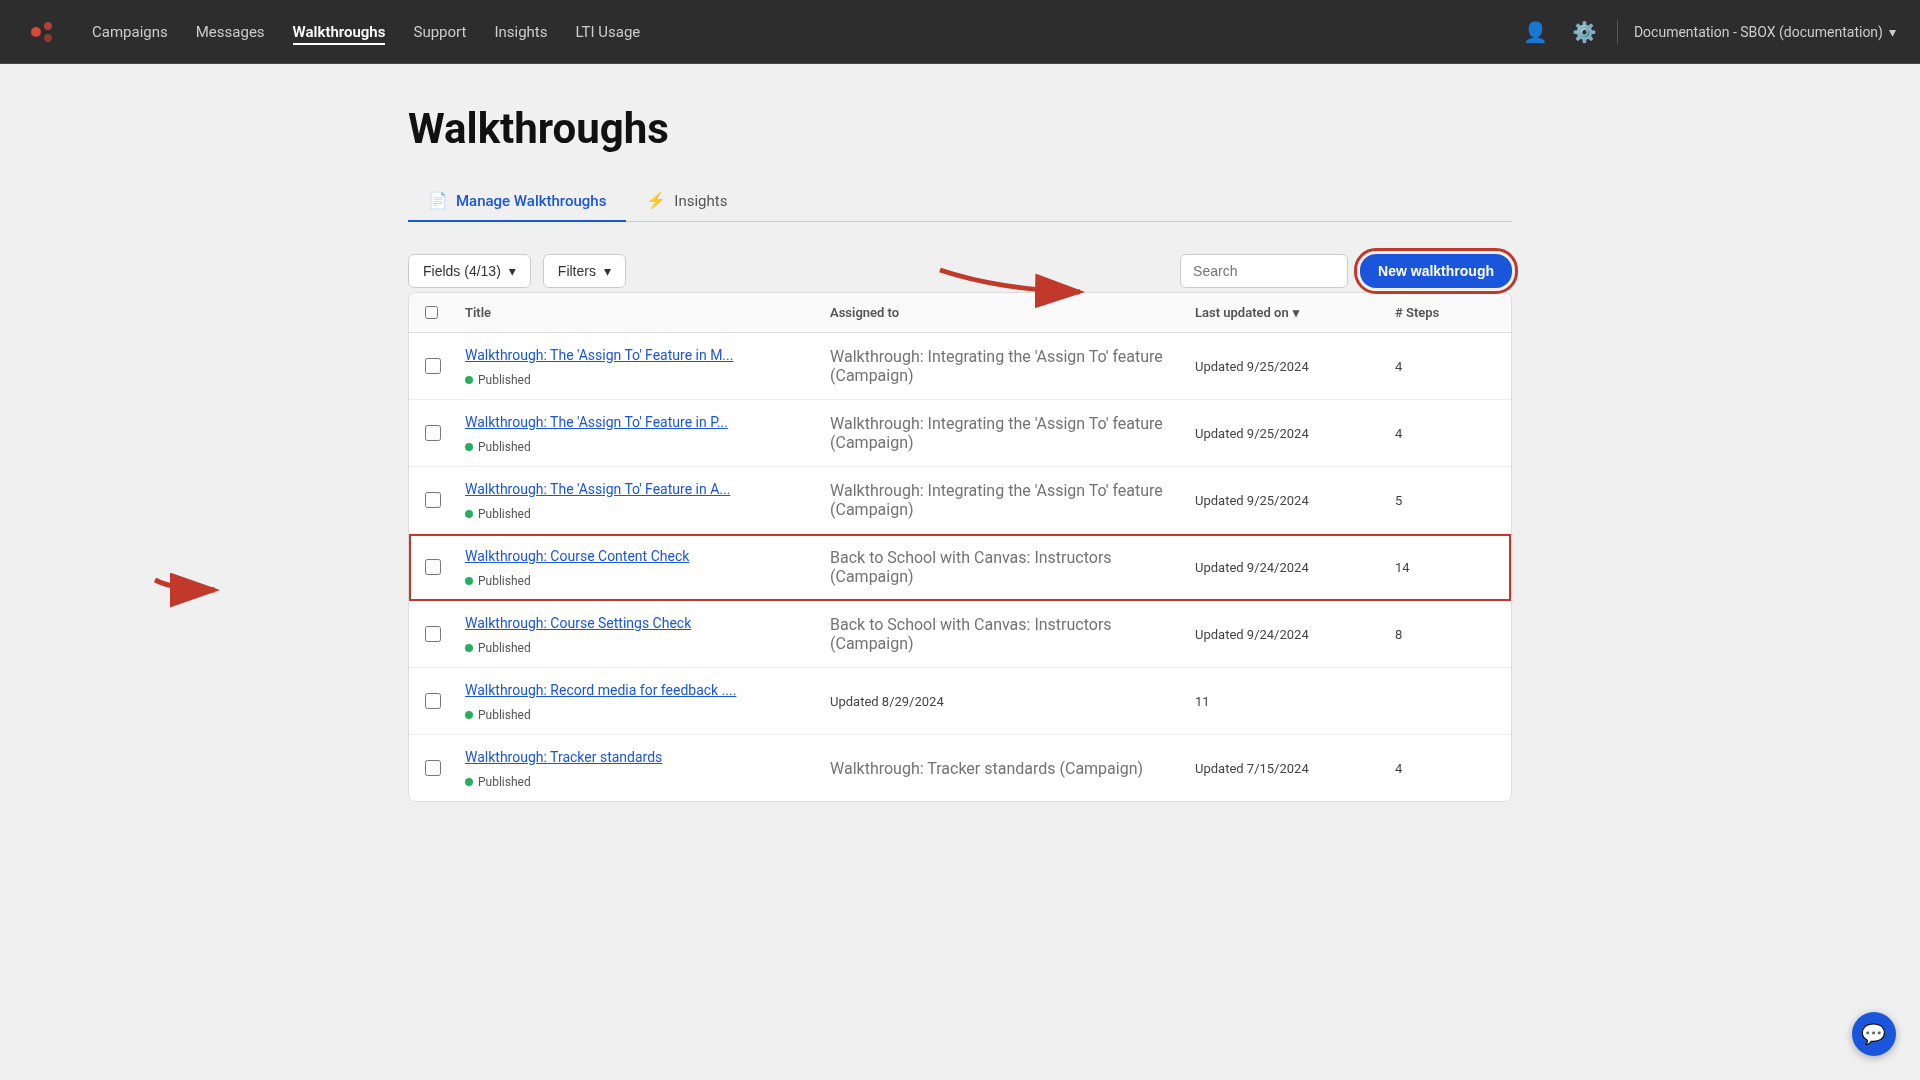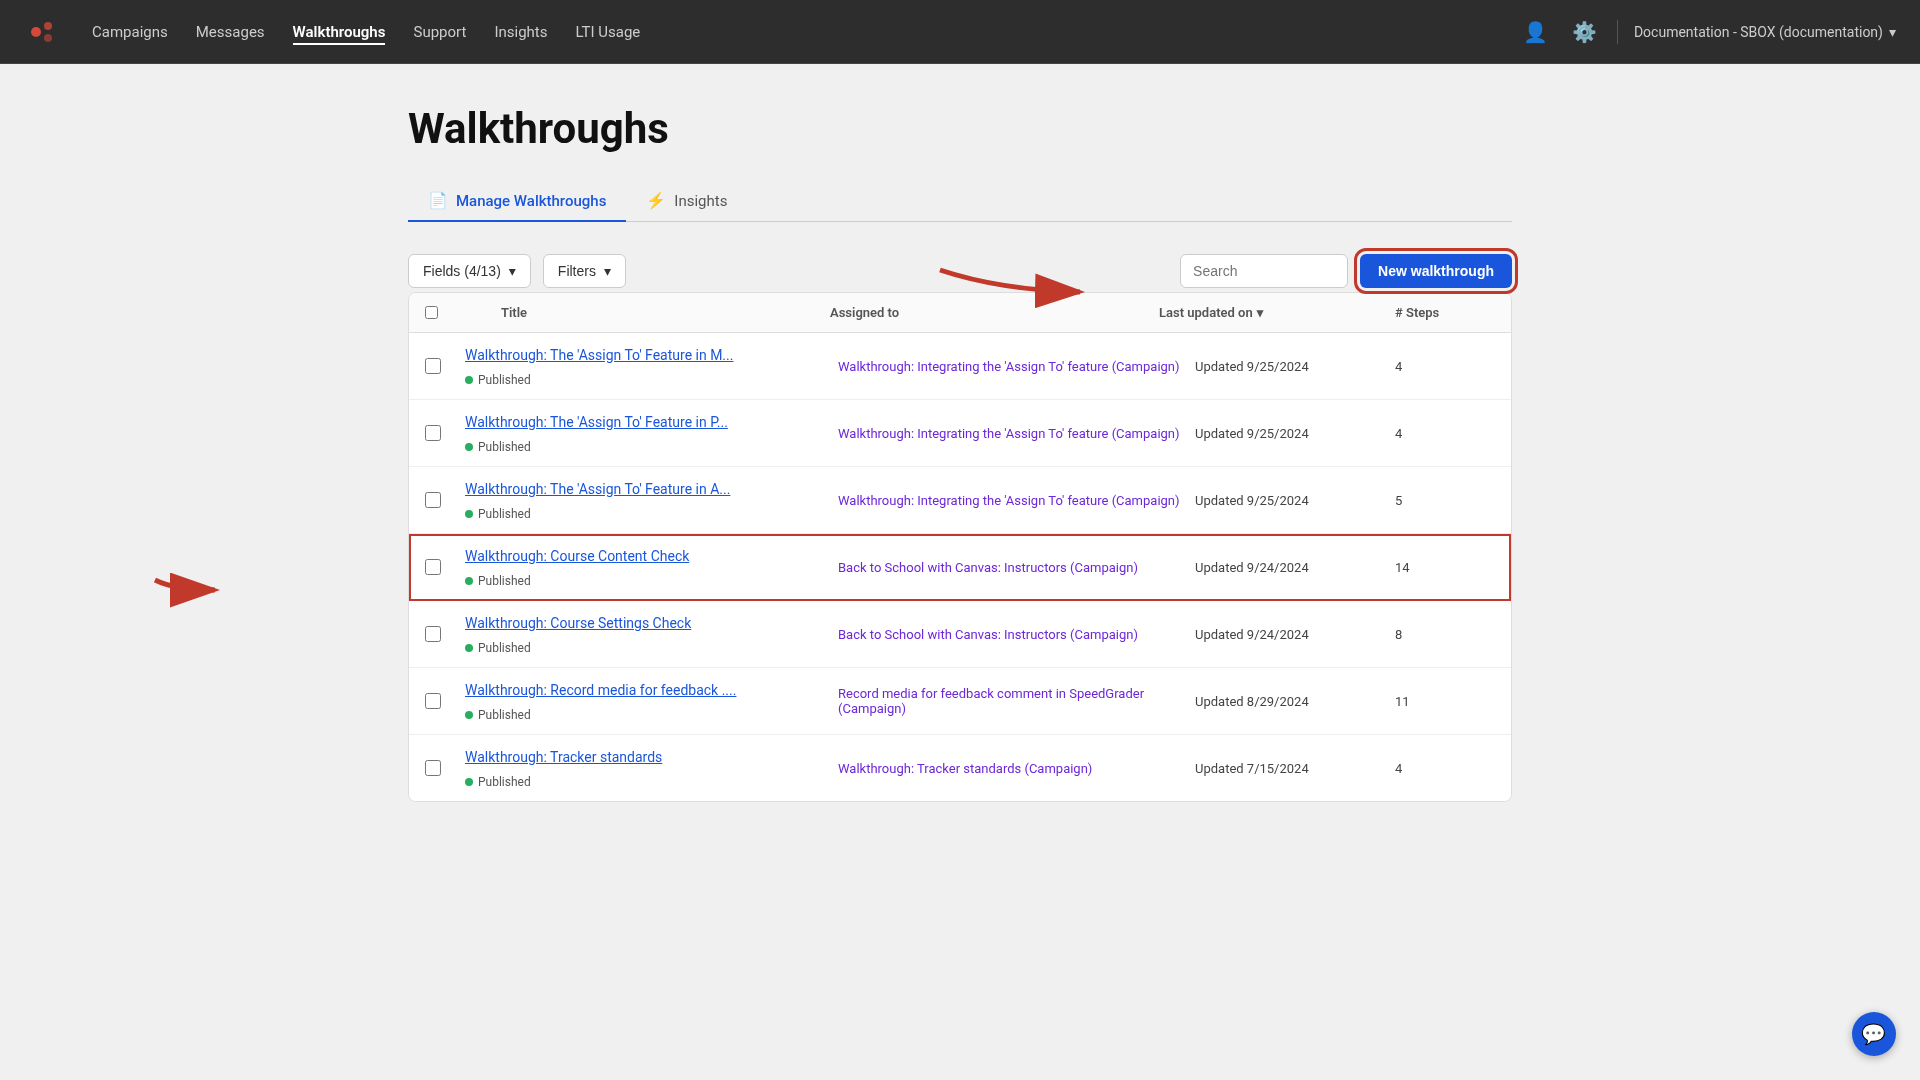--- a/index.html
+++ b/index.html
@@ -113,21 +113,21 @@
     .search-input {
       border: none; outline: none;
       font-size: 14px; padding: 8px 0; flex: 1;
       background: transparent;
     }
     .search-icon-btn { color: #888; font-size: 16px; cursor: pointer; }
     .new-walkthrough-btn {
       background: #1a56db;
       color: #fff;
       border: none;
-      border-radius: 6px;
+      border-radius: 16px;
       padding: 9px 18px;
       font-size: 14px;
       font-weight: 600;
       cursor: pointer;
       white-space: nowrap;
       outline: 3px solid #c0392b;
       outline-offset: 3px;
     }
 
     
@@ -136,21 +136,20 @@
       border-radius: 8px;
       overflow: hidden;
       border: 1px solid #ddd;
     }
     .table-header {
       display: grid;
       grid-template-columns: 40px 1fr 1fr 200px 100px;
       padding: 12px 16px;
       border-bottom: 1px solid #ddd;
       background: #fafafa;
-      gap: 36px;
     }
     .th {
       font-size: 13px;
       font-weight: 600;
       color: #555;
       display: flex; align-items: center; gap: 4px;
     }
     .th.sortable { cursor: pointer; }
     .table-row {
       display: grid;
@@ -179,21 +178,21 @@
     .status-badge {
       display: flex; align-items: center; gap: 5px;
       font-size: 12px; color: #555; margin-top: 9px;
     }
     .status-dot {
       width: 8px; height: 8px;
       border-radius: 50%;
       background: #27ae60;
       display: inline-block;
     }
-    .cell-assigned { font-size: 13px; color: #6d28d9; margin-left: 8px; }
+    .cell-assigned { font-size: 16px; color: #737373; }
     .cell-date { font-size: 13px; color: #444; }
     .cell-steps { font-size: 13px; color: #444; }
 
     
     .chat-btn {
       position: fixed;
       bottom: 24px; right: 24px;
       width: 44px; height: 44px;
       background: #1a56db;
       border-radius: 50%;
@@ -369,21 +368,20 @@
       <div class="row-checkbox">
           <input type="checkbox" class="row-check" style="">
         </div>
       <div>
         <a class="cell-title-link">Walkthrough: Record media for feedback ....</a>
         <div class="status-badge">
           <span class="status-dot"></span>
           <span>Published</span>
         </div>
       </div>
-      <div class="cell-assigned">Record media for feedback comment in SpeedGrader (Campaign)</div>
       <div class="cell-date">Updated 8/29/2024</div>
       <div class="cell-steps">11</div>
     </div>
 
     <div class="table-row">
       <div class="row-checkbox">
           <input type="checkbox" class="row-check" style="">
         </div>
       <div>
         <a class="cell-title-link">Walkthrough: Tracker standards</a>

